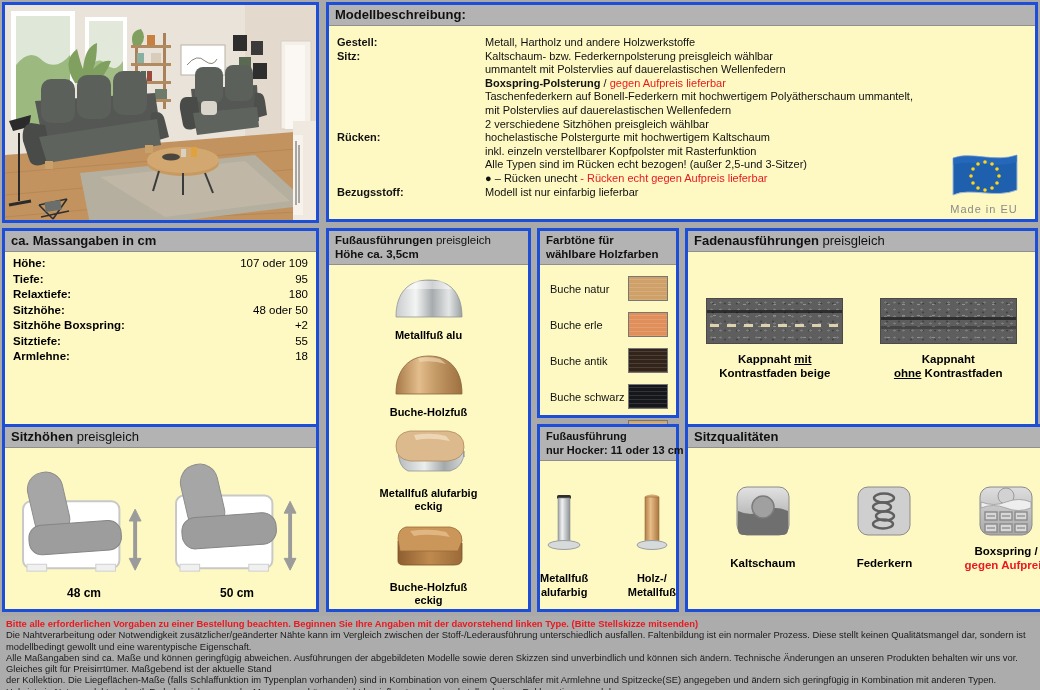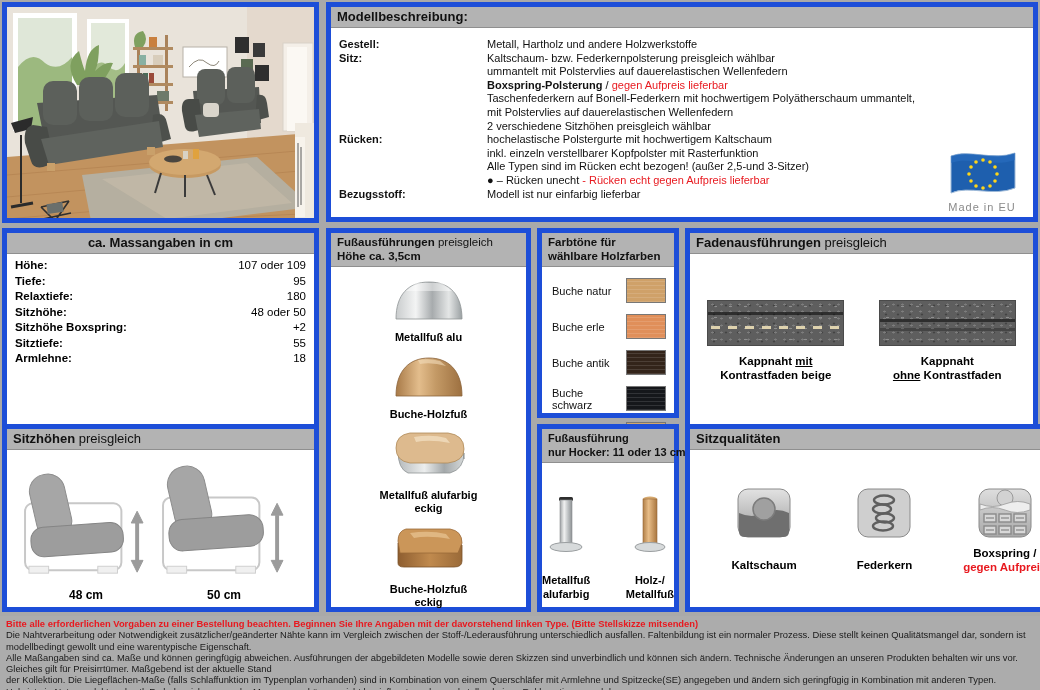--- a/index.html
+++ b/index.html
@@ -1,18 +1,18 @@
 <!DOCTYPE html>
 <html><head>
 <meta charset="utf-8">
 <style>
   * { margin:0; padding:0; box-sizing:border-box; }
   html,body { width:1040px; height:690px; }
   body { font-family:"Liberation Sans", sans-serif; background:#a9a9a9; position:relative; overflow:hidden; }
-  .box { position:absolute; background:#ffffff; border:5px solid #1d4ed8; }
+  .box { position:absolute; background:#fef9c3; border:3px solid #1d4ed8; }
   .hdr { background:#b3b3b3; border-bottom:1px solid #8f8f8f; padding:2px 6px; font-size:13px; font-weight:bold; color:#111; line-height:16px; }
   .hdr .reg { font-weight:normal; }
   .hdr.two { font-size:11.5px; line-height:13.5px; padding:3px 6px; }
   .red { color:#e8191f; }
   .u { text-decoration:underline; }
   .pre { white-space:pre-line; }
 
   
   #model-content { padding:10px 8px 0 8px; font-size:11px; line-height:13.6px; color:#111; }
   .mrow { display:flex; }
@@ -42,21 +42,21 @@
     background-image:radial-gradient(#7d7d7d 1px, transparent 1.6px),
                      radial-gradient(#434343 1px, transparent 1.6px),
                      radial-gradient(#8f8f8f 1px, transparent 1.4px);
     background-size:9px 7px, 12px 9px, 15px 11px; border:1px solid #4a4a4a; }
   .seamline { position:absolute; left:0; right:0; height:3px; background:rgba(15,15,15,.6); }
   .stitchline { position:absolute; left:3px; right:3px; top:57%; height:3px;
     background:repeating-linear-gradient(90deg, #ded2ae 0 9px, transparent 9px 17px); }
   .thread-item .cap { font-size:11.5px; font-weight:bold; line-height:14px; margin-top:8px; }
 
   
-  #chairs { display:flex; justify-content:flex-start; padding:14px 10px 0 10px; }
+  #chairs { display:flex; justify-content:space-between; padding:14px 10px 0 10px; }
   .chair { text-align:center; }
   .chair .cap { font-size:12px; font-weight:bold; margin-top:2px; }
 
   
   #hocker-items { display:flex; justify-content:space-between; margin-top:30px; }
   .hocker-item { text-align:center; }
   .hocker-item .cap { font-size:11px; font-weight:bold; line-height:14px; margin-top:14px; }
 
   
   #sq-items { display:flex; justify-content:space-around; margin-top:38px; padding:0 14px; }
@@ -221,21 +221,21 @@
           <circle cx="28" cy="33" r="1.8"></circle>
         <circle cx="26" cy="26" r="1.8"></circle>
           <circle cx="28" cy="19" r="1.8"></circle>
           <circle cx="33" cy="14" r="1.8"></circle>
       </g>
     </svg>
     <div id="eu-made">Made in EU</div>
   </div>
 </div>
 
-<div class="box" style="left:2px;top:228px;width:317px;height:240px;text-align:center;">
+<div class="box" style="left:2px;top:228px;width:317px;height:240px;">
   <div class="hdr">ca. Massangaben in cm</div>
   <div id="mass-rows">
     <div class="massrow">
         <b>Höhe:</b>
         <span>107 oder 109</span>
       </div>
     <div class="massrow">
         <b>Tiefe:</b>
         <span>95</span>
       </div>

